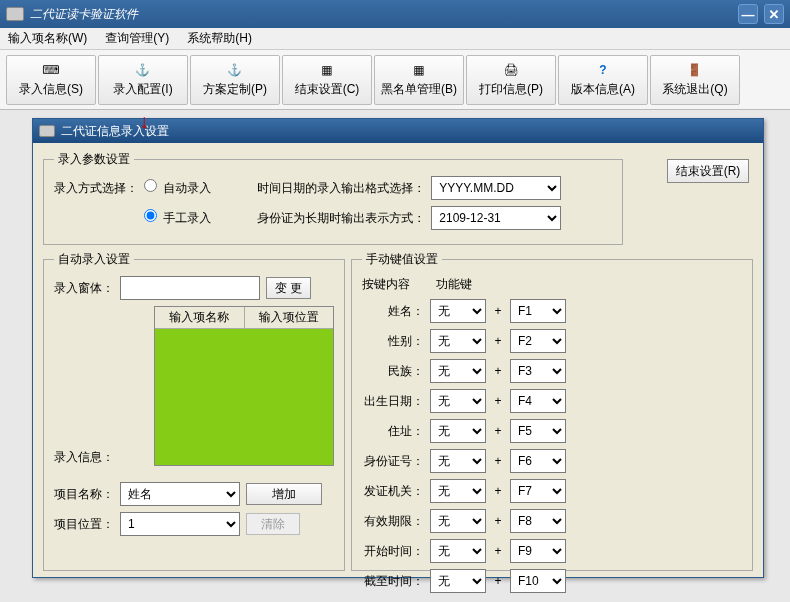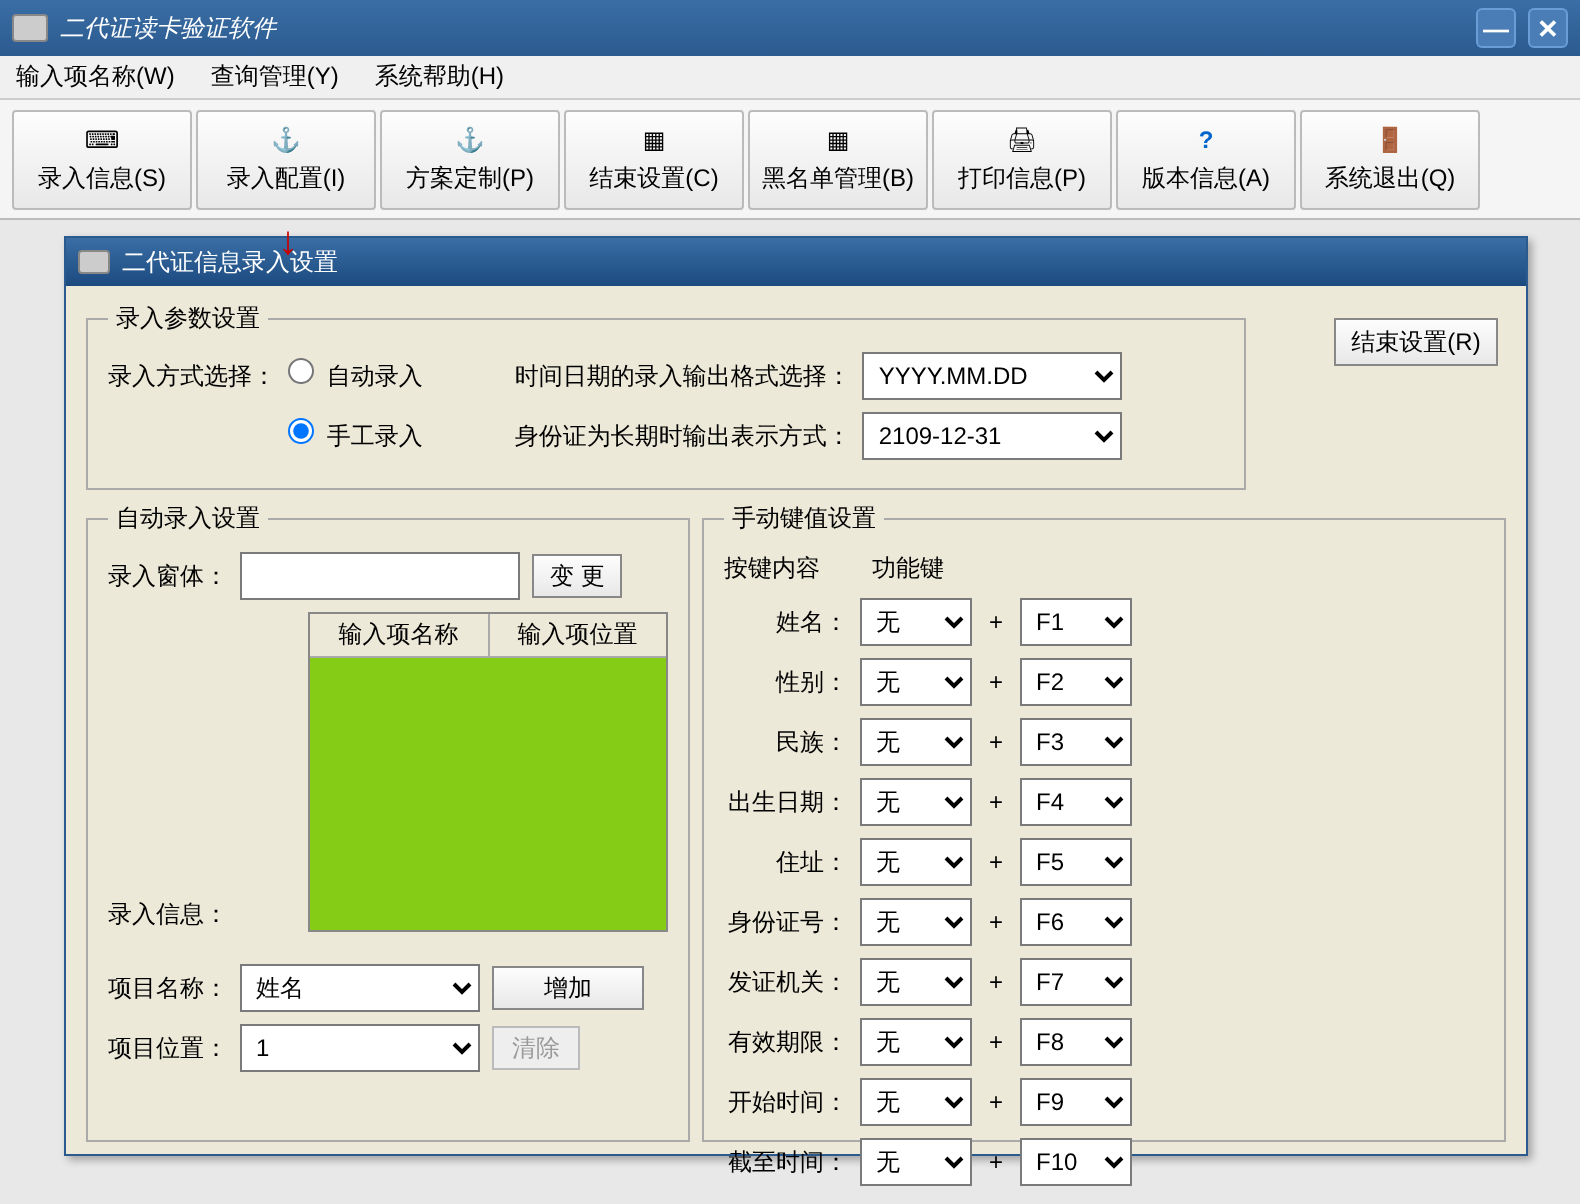--- a/index.html
+++ b/index.html
@@ -166,21 +166,21 @@
             </div>
             <div style="height:10px;"></div>
             <div class="row">
               <span class="lbl" style="width:60px;">项目名称：</span>
               <select style="width:120px;"><option>姓名</option></select>
               <button class="btn" style="width:76px;">增加</button>
             </div>
             <div class="row">
               <span class="lbl" style="width:60px;">项目位置：</span>
               <select style="width:120px;"><option>1</option></select>
-              <button class="btn btn-disabled" style="width:44px;">清除</button>
+              <button class="btn btn-disabled" style="width:54px;">清除</button>
             </div>
           </fieldset>
         </div>
 
         <div class="rightcol">
           <fieldset>
             <legend>手动键值设置</legend>
             <div class="heads2">
               <div class="h1">按键内容</div>
               <div class="h2">功能键</div>

